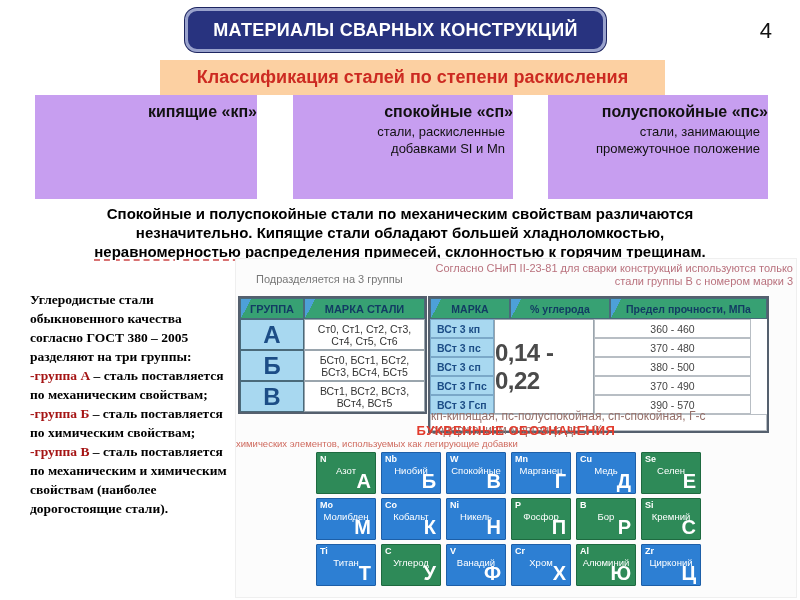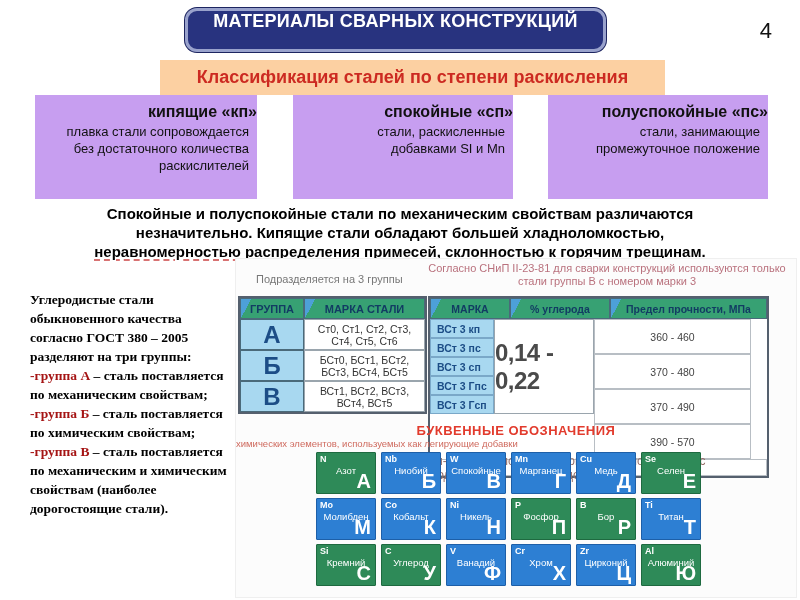--- a/index.html
+++ b/index.html
@@ -7,21 +7,21 @@
     width:800px;height:600px;position:relative;background:#ffffff;
     font-family:"Liberation Sans", sans-serif;overflow:hidden;
   }
   .slide{position:absolute;inset:0;}
 
   
   .banner{
     position:absolute;left:185px;top:8px;width:415px;height:38px;
     background:#28337f;border:3px solid #99a2cc;border-radius:12px;
     box-shadow:0 0 0 1px #1d2560;
-    display:flex;align-items:flex-start;justify-content:center;
+    display:flex;align-items:center;justify-content:center;
   }
   .banner span{color:#ffffff;font-weight:bold;font-size:18px;letter-spacing:.3px;}
   .page-num{position:absolute;right:28px;top:18px;font-size:22px;color:#111;}
 
   
   .subtitle{
     position:absolute;left:160px;top:60px;width:505px;height:35px;
     background:#fcd0a2;color:#cc2a21;font-weight:bold;font-size:18px;
     display:flex;align-items:center;justify-content:center;
   }
@@ -54,21 +54,21 @@
   }
   .lt-label{color:#a51414;}
 
   
   .scan{
     position:absolute;left:235px;top:258px;width:562px;height:340px;
     background:#fcfcfc;border:1px solid #efefef;box-sizing:border-box;
   }
   .cap-left{position:absolute;left:20px;top:14px;font-size:11px;color:#777;}
   .cap-right{position:absolute;left:185px;top:3px;width:372px;font-size:11px;
-    line-height:13px;color:#b9717d;text-align:center;}
+    line-height:13px;color:#b9717d;text-align:right;}
 
   
   .gtable{position:absolute;left:2px;top:37px;width:185px;border:2px solid #55606e;}
   .g-head{display:flex;}
   .g-hcell{
     height:21px;box-sizing:border-box;border:1px solid #4a6a7a;
     background:linear-gradient(118deg,#4da0d8 9px,#37a173 9px);
     color:#123c63;font-weight:bold;font-size:11px;
     display:flex;align-items:center;justify-content:center;
   }
@@ -105,21 +105,21 @@
     width:64px;height:19px;box-sizing:border-box;border:1px solid #7aa8c8;
     background:#a8d8f0;color:#1c4d86;font-weight:bold;font-size:10.5px;
     display:flex;align-items:center;padding-left:6px;
   }
   .m-col-carbon{
     width:100px;height:95px;box-sizing:border-box;border:1px solid #9aa5ad;
     display:flex;align-items:center;justify-content:center;
   }
   .carbon{font-size:24px;font-weight:bold;color:#4a4a4a;letter-spacing:-.5px;}
   .m-cell-str{
-    width:157px;height:35px;box-sizing:border-box;border:1px solid #b8bec4;
+    width:157px;height:19px;box-sizing:border-box;border:1px solid #b8bec4;
     background:#fff;color:#444;font-size:10.5px;
     display:flex;align-items:center;justify-content:center;
   }
   .m-foot{
     height:17px;box-sizing:border-box;border:1px solid #b8bec4;
     font-size:12px;color:#96706a;display:flex;align-items:center;justify-content:center;
   }
 
   
   .legend-title{position:absolute;left:0;top:164px;width:100%;text-align:center;
@@ -145,21 +145,20 @@
 
   <div class="banner">
     <span>МАТЕРИАЛЫ СВАРНЫХ КОНСТРУКЦИЙ</span>
   </div>
   <div class="page-num">4</div>
 
   <div class="subtitle">Классификация  сталей по степени раскисления</div>
 
   <div class="pbox pbox1">
     <div class="pbox-title">кипящие  «кп»</div>
-    <div class="pbox-body">плавка стали сопровождается без достаточного количества раскислителей</div>
   </div>
   <div class="pbox pbox2">
     <div class="pbox-title">спокойные  «сп»</div>
     <div class="pbox-body">стали, раскисленные добавками SI и Mn</div>
   </div>
   <div class="pbox pbox3">
     <div class="pbox-title">полуспокойные «пс»</div>
     <div class="pbox-body">стали, занимающие промежуточное положение</div>
   </div>
 
@@ -213,20 +212,21 @@
           <div class="m-cell-mark">ВСт 3 сп</div>
           <div class="m-cell-mark">ВСт 3 Гпс</div>
           <div class="m-cell-mark">ВСт 3 Гсп</div>
         </div>
         <div class="m-col-carbon">
           <span class="carbon">0,14 - 0,22</span>
         </div>
         <div class="m-col">
           <div class="m-cell-str">360 - 460</div>
           <div class="m-cell-str">370 - 480</div>
+          <div class="m-cell-str">380 - 500</div>
           <div class="m-cell-str">370 - 490</div>
           <div class="m-cell-str">390 - 570</div>
         </div>
       </div>
       <div class="m-foot">кп-кипящая, пс-полуспокойная, сп-спокойная, Г-с содержанием марганца до 1 %</div>
     </div>
 
     <div class="legend-title">БУКВЕННЫЕ ОБОЗНАЧЕНИЯ</div>
     <div class="legend-sub">химических элементов, используемых как легирующие добавки</div>
 
@@ -279,51 +279,51 @@
       <div class="el-cell green">
           <span class="el-sym">P</span>
           <span class="el-name">Фосфор</span>
           <span class="el-letter">П</span>
         </div>
       <div class="el-cell green">
           <span class="el-sym">B</span>
           <span class="el-name">Бор</span>
           <span class="el-letter">Р</span>
         </div>
+      <div class="el-cell green">
+          <span class="el-sym">Si</span>
+          <span class="el-name">Кремний</span>
+          <span class="el-letter">С</span>
+        </div>
       <div class="el-cell blue">
           <span class="el-sym">Ti</span>
           <span class="el-name">Титан</span>
           <span class="el-letter">Т</span>
         </div>
       <div class="el-cell green">
-          <span class="el-sym">Si</span>
-          <span class="el-name">Кремний</span>
-          <span class="el-letter">С</span>
-        </div>
-      <div class="el-cell green">
           <span class="el-sym">C</span>
           <span class="el-name">Углерод</span>
           <span class="el-letter">У</span>
         </div>
       <div class="el-cell blue">
           <span class="el-sym">V</span>
           <span class="el-name">Ванадий</span>
           <span class="el-letter">Ф</span>
         </div>
       <div class="el-cell blue">
           <span class="el-sym">Cr</span>
           <span class="el-name">Хром</span>
           <span class="el-letter">Х</span>
         </div>
+      <div class="el-cell green">
+          <span class="el-sym">Al</span>
+          <span class="el-name">Алюминий</span>
+          <span class="el-letter">Ю</span>
+        </div>
       <div class="el-cell blue">
           <span class="el-sym">Zr</span>
           <span class="el-name">Цирконий</span>
           <span class="el-letter">Ц</span>
         </div>
-      <div class="el-cell green">
-          <span class="el-sym">Al</span>
-          <span class="el-name">Алюминий</span>
-          <span class="el-letter">Ю</span>
-        </div>
     </div>
 
   </div>
 </div>
 
 </body></html>

